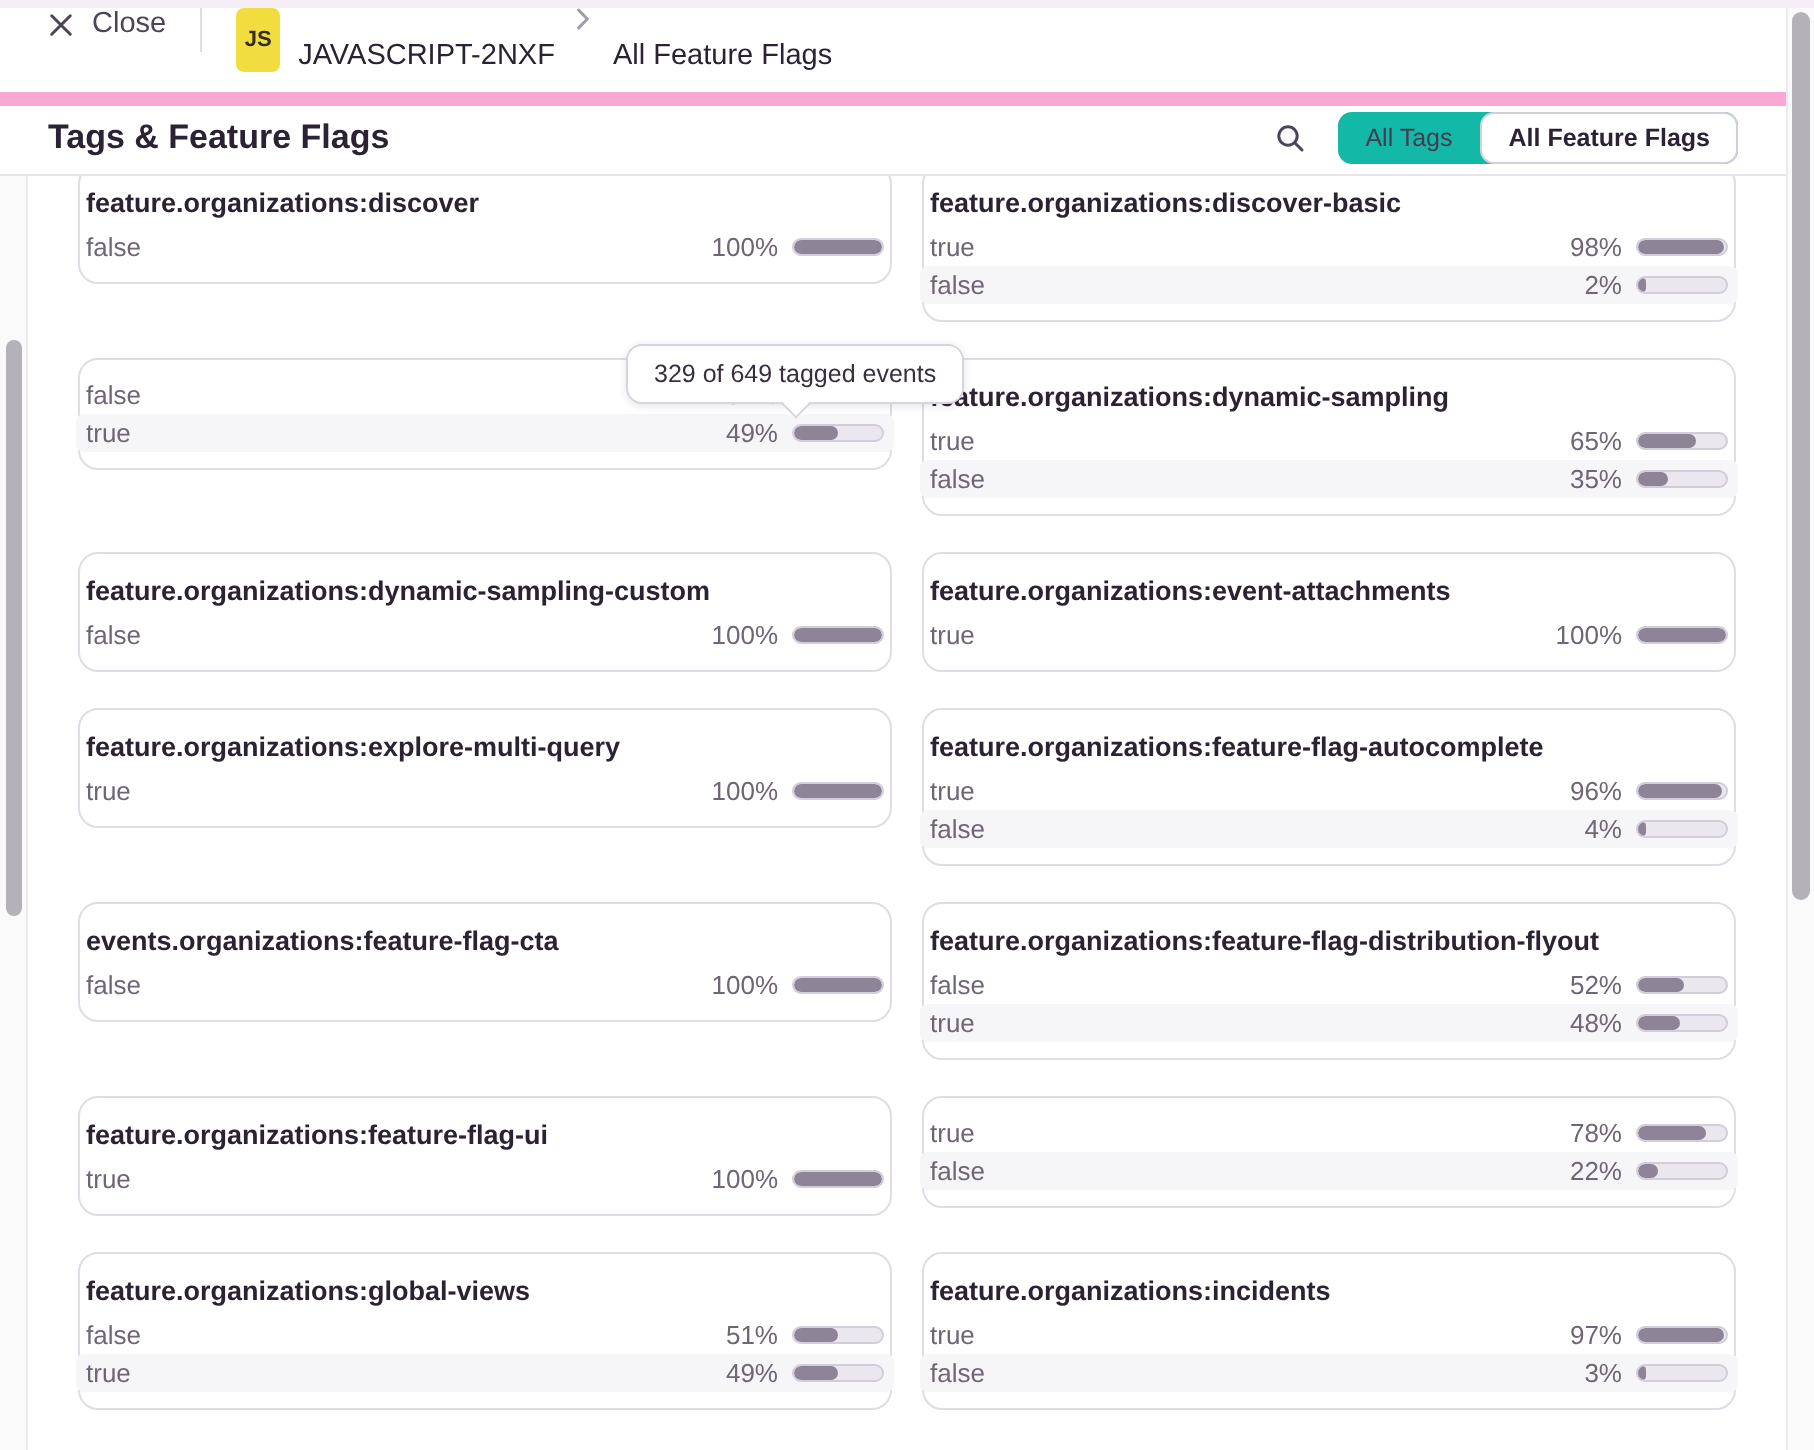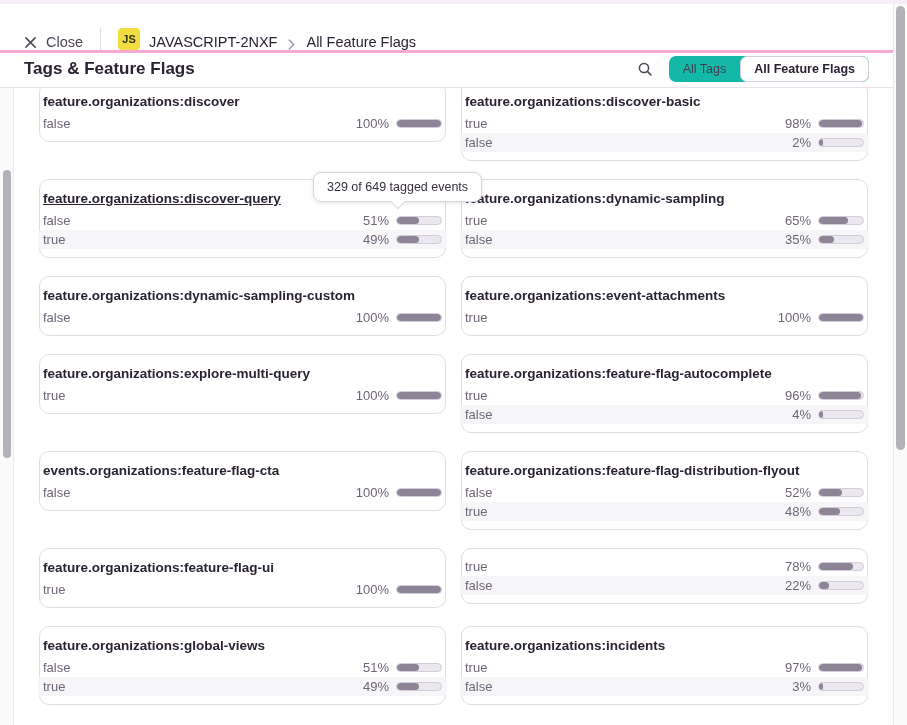--- a/index.html
+++ b/index.html
@@ -9,33 +9,33 @@
     background: #ffffff;
     color: #2b2233;
     overflow: hidden;
     position: relative;
   }
   .top-strip { height: 4px; background: #f5eef6; }
 
   
   .navbar {
     height: 49px;
-    border-bottom: 3px solid #f9a8d4;
+    border-bottom: 7px solid #f9a8d4;
     display: flex;
-    align-items: flex-end;
+    align-items: flex-start;
     padding: 0 24px;
   }
   .close-btn {
     display: flex; align-items: center; gap: 9px;
     background: none; border: none; cursor: pointer;
     font-family: inherit; font-size: 14.5px; color: #4d4455;
   }
   .nav-divider { width: 1px; height: 22px; background: #e0dce5; margin: 0 17px; }
   .js-badge {
-    width: 22px; height: 22px; border-radius: 4px;
+    width: 22px; height: 32px; border-radius: 4px;
     background: #f1dd3f; color: #33301a;
     display: flex; align-items: center; justify-content: center;
     font-size: 11px; font-weight: bold; margin-right: 9px;
   }
   .crumb { font-size: 14.5px; color: #2b2233; text-decoration: none; margin-top: 16px; }
   .crumb-sep { margin: 0 9px; display: flex; align-items: center; }
 
   
   .header {
     height: 35px;
@@ -177,21 +177,20 @@
         </div>
         <div class="val-row stripe">
           <span class="val-key">false</span>
           <span class="val-pct">2%</span>
           <span class="bar">
             <span class="fill" style="width: 8%;"></span>
           </span>
         </div>
       </div>
       <div class="card">
-        <a class="card-title hovered">feature.organizations:discover-query</a>
         <div class="val-row">
           <span class="val-key">false</span>
           <span class="val-pct">51%</span>
           <span class="bar">
             <span class="fill" style="width: 51%;"></span>
           </span>
         </div>
         <div class="val-row stripe">
           <span class="val-key">true</span>
           <span class="val-pct">49%</span>

